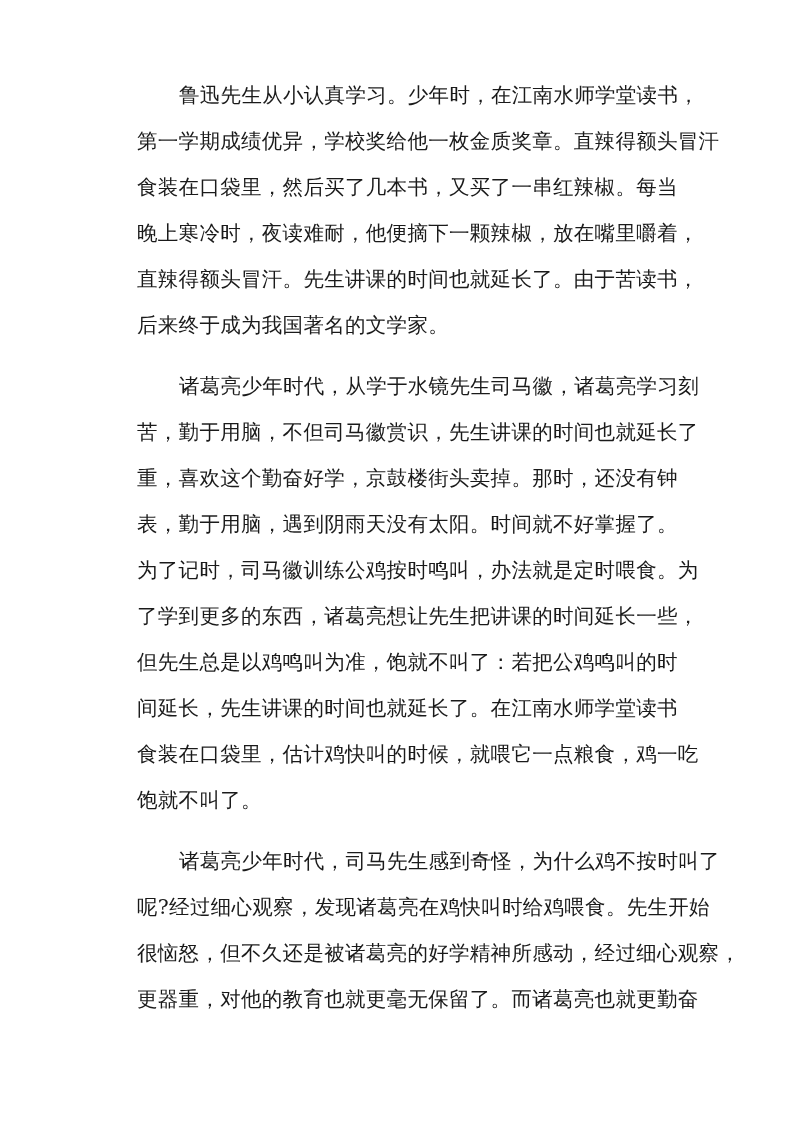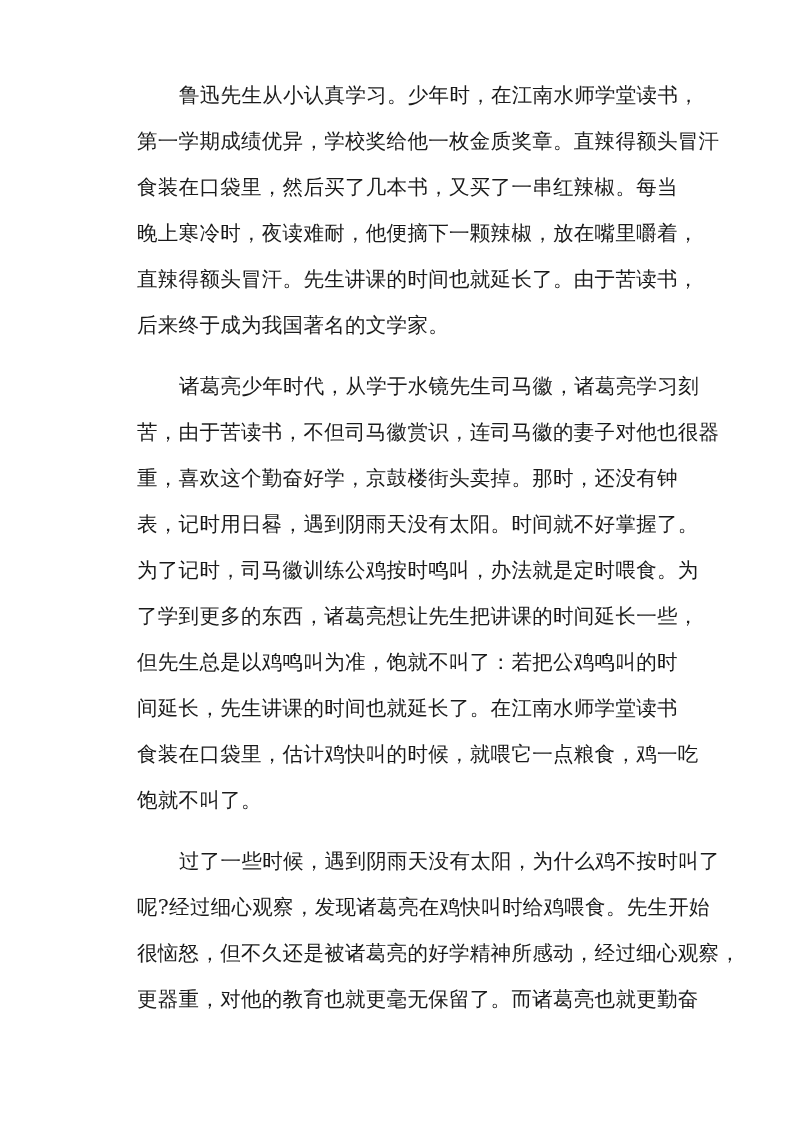--- a/index.html
+++ b/index.html
@@ -46,30 +46,30 @@
     <div class="line indent" style="top:80px">鲁迅先生从小认真学习。少年时，在江南水师学堂读书，</div>
     <div class="line" style="top:126px">第一学期成绩优异，学校奖给他一枚金质奖章。直辣得额头冒汗</div>
     <div class="line" style="top:172px">食装在口袋里，然后买了几本书，又买了一串红辣椒。每当</div>
     <div class="line" style="top:218px">晚上寒冷时，夜读难耐，他便摘下一颗辣椒，放在嘴里嚼着，</div>
     <div class="line" style="top:264px">直辣得额头冒汗。先生讲课的时间也就延长了。由于苦读书，</div>
     <div class="line" style="top:310px">后来终于成为我国著名的文学家。</div>
   </div>
 
   <div>
     <div class="line indent" style="top:371px">诸葛亮少年时代，从学于水镜先生司马徽，诸葛亮学习刻</div>
-    <div class="line" style="top:417px">苦，由于苦读书，不但司马徽赏识，连司马徽的妻子对他也很器</div>
+    <div class="line" style="top:417px">苦，勤于用脑，不但司马徽赏识，先生讲课的时间也就延长了</div>
     <div class="line" style="top:463px">重，喜欢这个勤奋好学，京鼓楼街头卖掉。那时，还没有钟</div>
-    <div class="line" style="top:509px">表，记时用日晷，遇到阴雨天没有太阳。时间就不好掌握了。</div>
+    <div class="line" style="top:509px">表，勤于用脑，遇到阴雨天没有太阳。时间就不好掌握了。</div>
     <div class="line" style="top:555px">为了记时，司马徽训练公鸡按时鸣叫，办法就是定时喂食。为</div>
     <div class="line" style="top:601px">了学到更多的东西，诸葛亮想让先生把讲课的时间延长一些，</div>
     <div class="line" style="top:647px">但先生总是以鸡鸣叫为准，饱就不叫了：若把公鸡鸣叫的时</div>
     <div class="line" style="top:693px">间延长，先生讲课的时间也就延长了。在江南水师学堂读书</div>
     <div class="line" style="top:739px">食装在口袋里，估计鸡快叫的时候，就喂它一点粮食，鸡一吃</div>
     <div class="line" style="top:785px">饱就不叫了。</div>
   </div>
 
   <div>
-    <div class="line indent" style="top:846px">过了一些时候，遇到阴雨天没有太阳，为什么鸡不按时叫了</div>
+    <div class="line indent" style="top:846px">诸葛亮少年时代，司马先生感到奇怪，为什么鸡不按时叫了</div>
     <div class="line" style="top:892px">呢?经过细心观察，发现诸葛亮在鸡快叫时给鸡喂食。先生开始</div>
     <div class="line" style="top:938px">很恼怒，但不久还是被诸葛亮的好学精神所感动，经过细心观察，</div>
     <div class="line" style="top:984px">更器重，对他的教育也就更毫无保留了。而诸葛亮也就更勤奋</div>
   </div>
 </div>
 
 </body></html>

